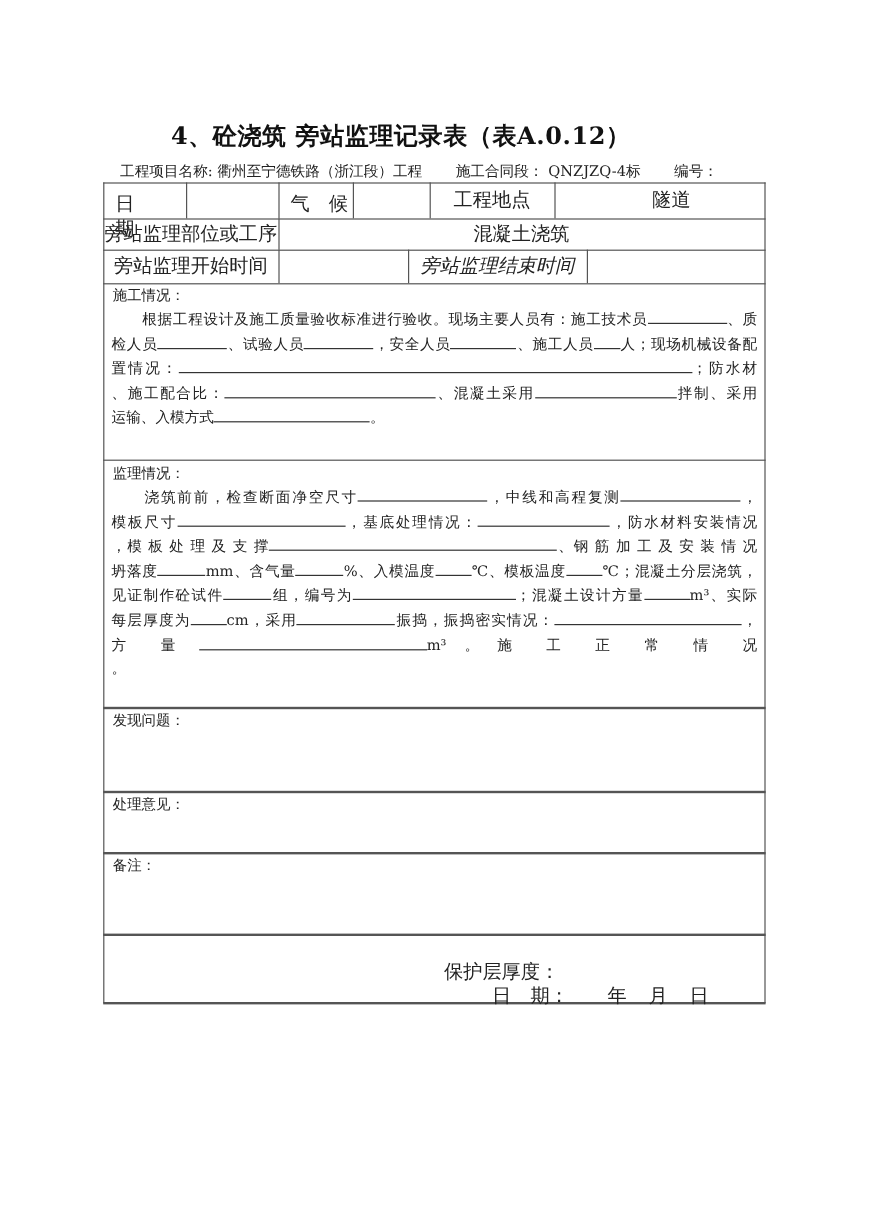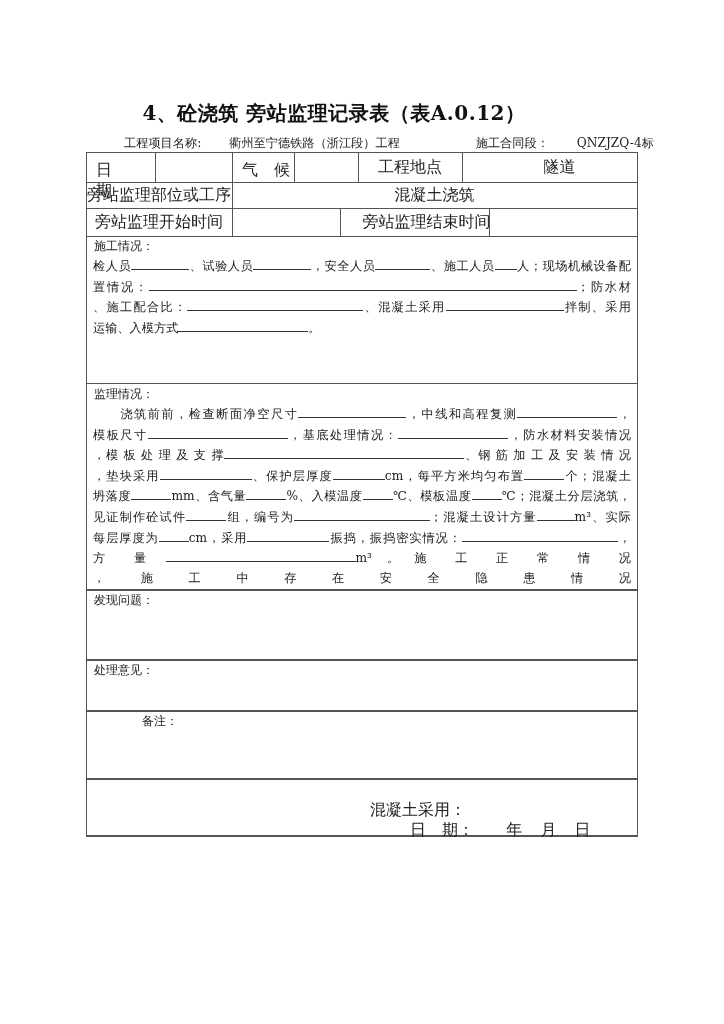--- a/index.html
+++ b/index.html
@@ -1,21 +1,21 @@
 <!DOCTYPE html>
 <html><head>
   <meta charset="utf-8">
   <style>
     html, body { margin: 0; padding: 0; background: #ffffff; }
     body { width: 724px; height: 1024px; position: relative; overflow: hidden;
            font-family: "DejaVu Serif", "Liberation Serif", serif; color: #1a1a1a; }
     .title { position: absolute; top: 100px; left: 0; width: 668px; text-align: center;
              font-size: 20px; font-weight: bold; letter-spacing: 0.5px; color: #111; }
     .meta-line { position: absolute; top: 135px; left: 100px; font-size: 12.2px; color: #222; white-space: nowrap; }
-    .meta-line span { margin-right: 4px; margin-left: 24px; }
+    .meta-line span { margin-right: 4px; }
     .meta-line .gap { display: inline-block; width: 16px; }
     .cell { position: absolute; box-sizing: border-box; font-size: 16px; color: #222; }
     .hline { position: absolute; height: 0; border-top: 1px solid #555; }
     .vline { position: absolute; width: 0; border-left: 1px solid #555; }
     .center { display: flex; align-items: center; justify-content: center; }
     .para { position: absolute; left: 93px; width: 538px; font-size: 12.2px; line-height: 20.5px; color: #222; }
     .para p { margin: 0; text-align: justify; text-align-last: justify; }
     .para p.last { text-align-last: left; }
     .u { display: inline-block; border-bottom: 1px solid #333; height: 13px; vertical-align: baseline; }
     .label { position: absolute; left: 94px; font-size: 12px; color: #222; }
@@ -61,55 +61,54 @@
 <div class="cell" style="left:232px; top:152px; width:62px; height:30px; padding:8px 0 0 10px;">气　候</div>
 <div class="cell" style="left:294px; top:152px; width:64px; height:30px;"></div>
 <div class="cell center" style="left:358px; top:152px; width:104px; height:30px;">工程地点</div>
 <div class="cell center" style="left:462px; top:152px; width:175px; height:30px; padding-left:20px;">隧道</div>
 
 <div class="cell center" style="left:86px; top:182px; width:146px; height:26px;">旁站监理部位或工序</div>
 <div class="cell center" style="left:232px; top:182px; width:405px; height:26px;">混凝土浇筑</div>
 
 <div class="cell center" style="left:86px; top:208px; width:146px; height:28px;">旁站监理开始时间</div>
 <div class="cell" style="left:232px; top:208px; width:108px; height:28px;"></div>
-<div class="cell center" style="left:352px; top:208px; width:149px; height:28px;">旁站监理结束时间</div>
+<div class="cell center" style="left:340px; top:208px; width:149px; height:28px;font-style:italic;">旁站监理结束时间</div>
 <div class="cell" style="left:489px; top:208px; width:148px; height:28px;"></div>
 
 <div class="label" style="top:238px;">施工情况：</div>
 <div class="para" style="top:256px;">
+  <p><span>　　根据工程设计及施工质量验收标准进行验收。现场主要人员有：施工技术员</span><span class="u" style="width:66px;"></span><span>、质</span></p>
   <p><span>检人员</span><span class="u" style="width:58px;"></span><span>、试验人员</span><span class="u" style="width:58px;"></span><span>，安全人员</span><span class="u" style="width:55px;"></span><span>、施工人员</span><span class="u" style="width:22px;"></span><span>人；现场机械设备配</span></p>
   <p><span>置情况：</span><span class="u" style="width:428px;"></span><span>；防水材</span></p>
   <p><span>、施工配合比：</span><span class="u" style="width:176px;"></span><span>、混凝土采用</span><span class="u" style="width:118px;"></span><span>拌制、采用</span></p>
   <p class="last"><span>运输、入模方式</span><span class="u" style="width:130px;"></span><span>。</span></p>
 </div>
 
 <div class="label" style="top:386px;">监理情况：</div>
 <div class="para" style="top:404px; line-height:19.6px;">
   <p><span>　　浇筑前前，检查断面净空尺寸</span><span class="u" style="width:108px;"></span><span>，中线和高程复测</span><span class="u" style="width:100px;"></span><span>，</span></p>
   <p><span>模板尺寸</span><span class="u" style="width:140px;"></span><span>，基底处理情况：</span><span class="u" style="width:110px;"></span><span>，防水材料安装情况</span></p>
   <p><span>，模 板 处 理 及 支 撑</span><span class="u" style="width:240px;"></span><span>、钢 筋 加 工 及 安 装 情 况</span></p>
-  <p><span>，垫块采用</span><span class="u" style="width:92px;"></span><span>、保护层厚度</span><span class="u" style="width:52px;"></span><span>cm，每平方米均匀布置</span><span class="u" style="width:40px;"></span><span>个；混凝土</span></p>
   <p><span>坍落度</span><span class="u" style="width:40px;"></span><span>mm、含气量</span><span class="u" style="width:40px;"></span><span>%、入模温度</span><span class="u" style="width:30px;"></span><span>℃、模板温度</span><span class="u" style="width:30px;"></span><span>℃；混凝土分层浇筑，</span></p>
   <p><span>见证制作砼试件</span><span class="u" style="width:40px;"></span><span>组，编号为</span><span class="u" style="width:136px;"></span><span>；混凝土设计方量</span><span class="u" style="width:38px;"></span><span>m³、实际</span></p>
   <p><span>每层厚度为</span><span class="u" style="width:30px;"></span><span>cm，采用</span><span class="u" style="width:82px;"></span><span>振捣，振捣密实情况：</span><span class="u" style="width:156px;"></span><span>，</span></p>
   <p><span>方　　量</span><span class="u" style="width:190px; margin-left:18px;"></span><span>m³　。　施　　工　　正　　常　　情　　况</span></p>
-  <p><span>，　　施　　工　　中　　存　　在　　安　　全　　隐　　患　　情　　况</span></p>
   <p class="last"><span>。</span></p>
 </div>
 
 <div class="label" style="top:592px;">发现问题：</div>
 <div class="cell" style="left:87px; top:608px; width:549px; height:50px;"></div>
 
 <div class="label" style="top:662px;">处理意见：</div>
 <div class="cell" style="left:87px; top:678px; width:549px; height:31px;"></div>
 
-<div class="label" style="top:713px;margin-left:48px;">备注：</div>
+<div class="label" style="top:713px;">备注：</div>
 <div class="cell" style="left:87px; top:729px; width:549px; height:48px;"></div>
 
-<div class="cell" style="left:370px; top:800px; white-space:nowrap;">混凝土采用：</div>
+<div class="cell" style="left:370px; top:800px; white-space:nowrap;">保护层厚度：</div>
 <div class="cell" style="left:410px; top:820px; white-space:nowrap;">
   <span>日　期：</span>
   <span style="display:inline-block; width:22px;"></span>
   <span>年</span>
   <span style="display:inline-block; width:8px;"></span>
   <span>月</span>
   <span style="display:inline-block; width:8px;"></span>
   <span>日</span>
 </div>
 

